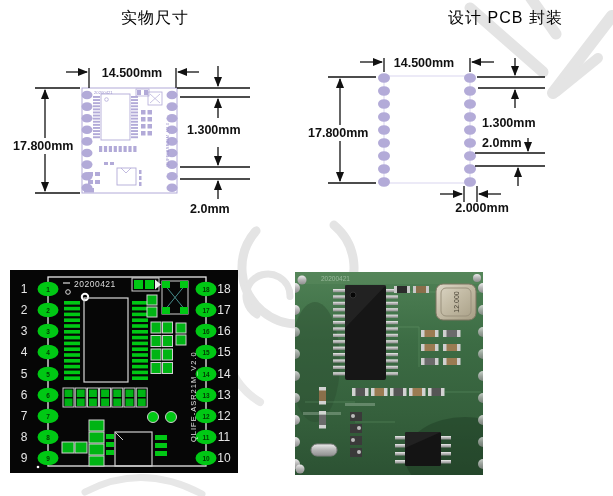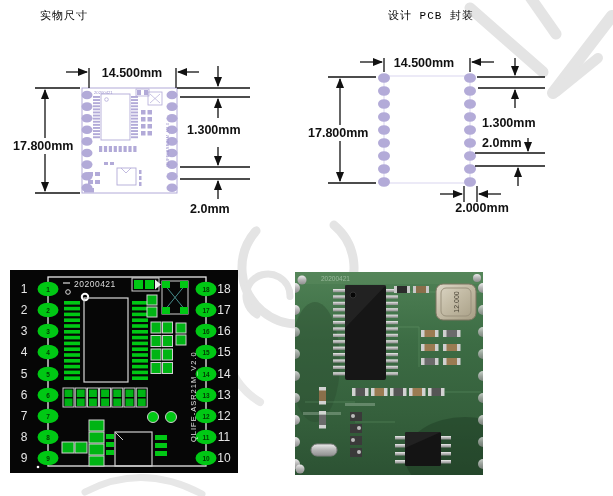--- a/index.html
+++ b/index.html
@@ -2,22 +2,22 @@
 <html><head>
 <meta charset="utf-8">
 <style>
   html,body{margin:0;padding:0;}
   body{
     width:613px;height:496px;position:relative;background:#ffffff;
     font-family:"Liberation Sans",sans-serif;overflow:hidden;
   }
   .abs{position:absolute;}
   .section-title{
-    font-family:Liberation Mono, monospace;
-    font-size:11px;color:#000;letter-spacing:1px;
+    font-family:Liberation Sans, sans-serif;
+    font-size:16px;color:#000;text-align:center;letter-spacing:1px;
   }
   svg text{font-family:"Liberation Sans",sans-serif;}
   .dimlabel{font-weight:bold;font-size:12.5px;fill:#111;}
   .silk{fill:#b2aad8;}
   .pinlabel{font-size:12px;fill:#e6e6e6;}
   .padnum{font-size:6.5px;font-weight:bold;fill:#033b03;}
 </style>
 </head>
 <body>
 

